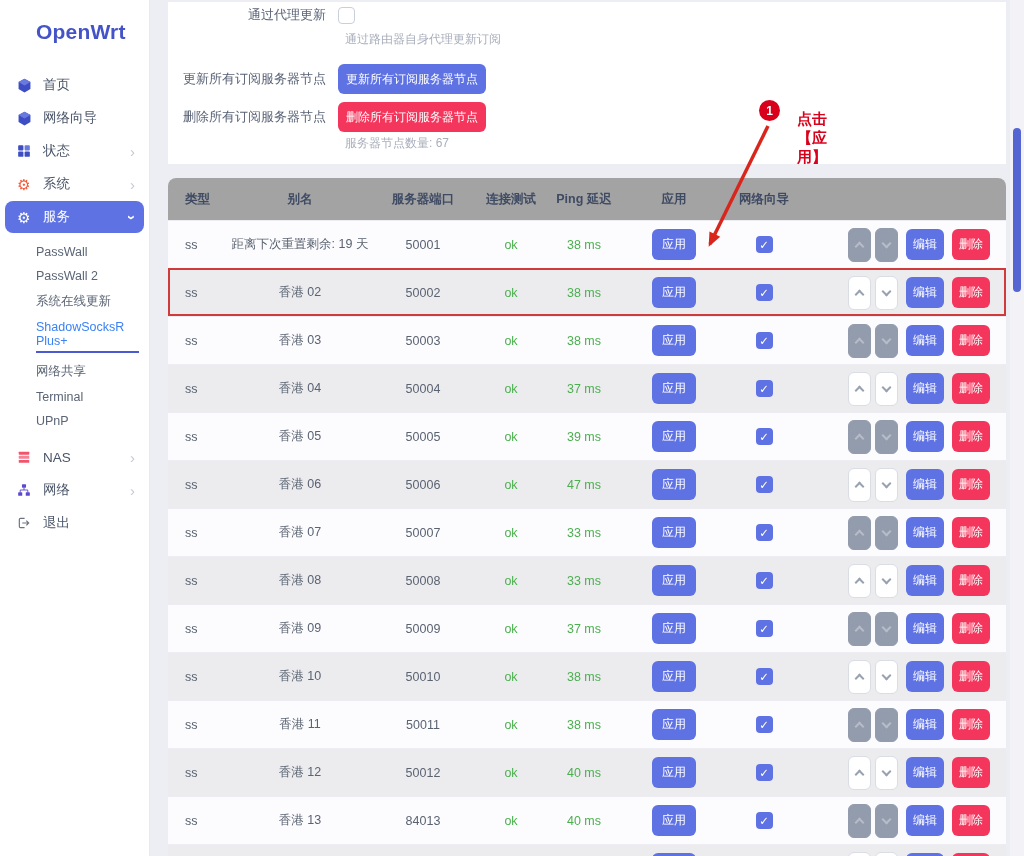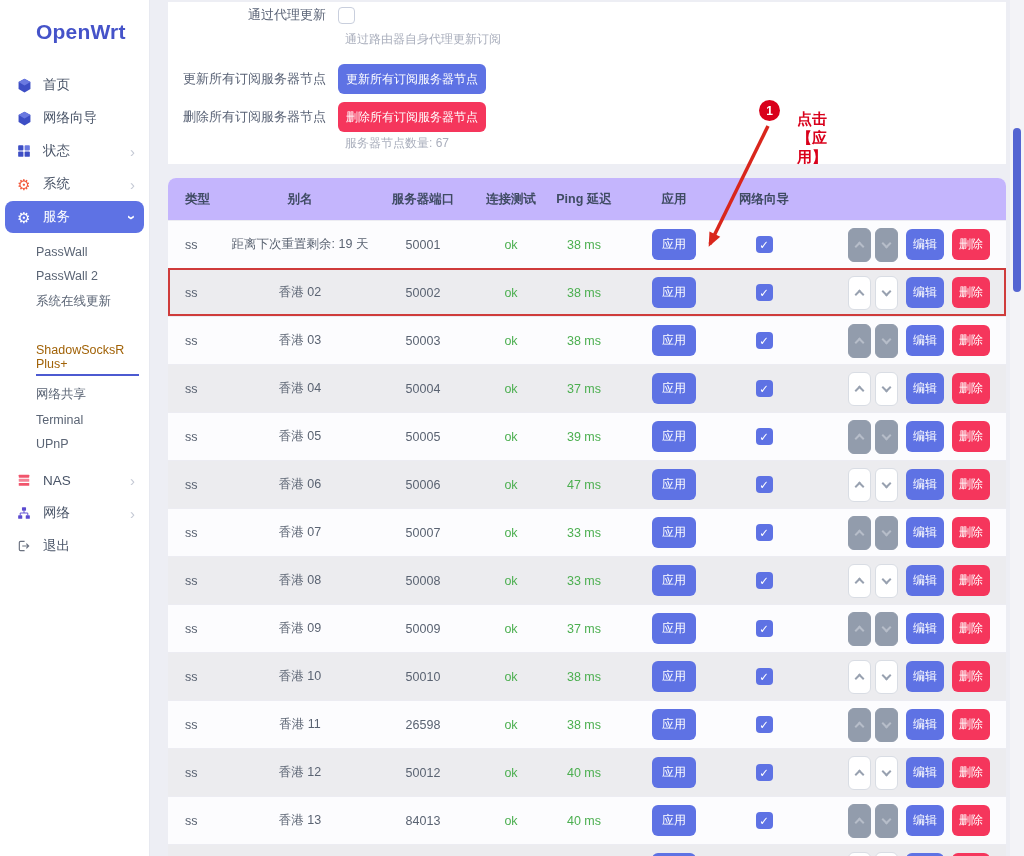--- a/index.html
+++ b/index.html
@@ -13,21 +13,21 @@
   .nav-item { display:flex; align-items:center; height:32px; margin:1px 5px; padding:0 9px;
     font-size:13.5px; color:#4a5568; border-radius:8px; cursor:pointer; }
   .nav-item .ico { width:20px; display:flex; align-items:center; justify-content:center; margin-right:9px; }
   .nav-item .lbl { flex:1; }
   .chev-r { color:#c4c9d4; font-size:15px; line-height:1; }
   .nav-item.active { background:#5e72e4; color:#fff; }
   .nav-item.active .chev-r { color:#fff; transform:rotate(90deg); font-weight:bold; }
   .gear-glyph { font-size:15px; line-height:1; }
   .submenu { padding:6px 0 4px 0; }
   .sub-item { padding:5px 10px 5px 36px; font-size:12.5px; color:#5b6575; cursor:pointer; }
-  .sub-item.active { color:#a16207;margin-top:23px; }
+  .sub-item.active { color:#3b82f6; }
   .sub-item.active .sub-lbl { display:inline-block; border-bottom:2px solid #4c5ad1; padding-bottom:3px; }
   .nav-bottom { margin-top:4px; }
 
   
   .main { position:absolute; left:150px; top:0; right:0; bottom:0; padding:16px 18px; }
   .card { background:#fff; }
   .top-card { padding-bottom:10px; }
   .form-row { display:flex; align-items:center; }
   .form-label { width:170px; text-align:right; padding-right:12px; font-size:13px; color:#596275; }
   .form-desc { margin-left:177px; font-size:12px; color:#a9aebc; padding:3px 0 2px; }
@@ -38,21 +38,21 @@
   .btn-red { background:#f5365c; }
   .big-btn { height:30px; padding:0 8px; }
   .mt14 { margin-top:14px; } .mt8 { margin-top:8px; }
   .checkbox { width:17px; height:17px; border-radius:4px; display:inline-flex;
     align-items:center; justify-content:center; cursor:pointer; }
   .checkbox.unchecked { background:#fff; border:1.5px solid #c9cfdd; }
   .checkbox.checked { background:#5e72e4; color:#fff; font-size:11.5px; font-weight:bold; }
 
   
   .table-card { margin-top:14px; border-radius:8px 8px 0 0; overflow:hidden; }
-  .thead { display:flex; align-items:center; height:42px; background:#c4b5fd;
+  .thead { display:flex; align-items:center; height:42px; background:#a3a3a3;
     font-size:12.5px; font-weight:bold; color:#3f4b63; }
   .trow { display:flex; align-items:center; height:48px; border-top:1px solid #ececf2;
     background:#fcfcfe; font-size:12.5px; color:#5a6372; position:relative; }
   .trow.alt { background:#ececef; }
   .trow.hl { outline:2px solid #cf3b3b; outline-offset:-2px; }
   .c-type { width:62px; padding-left:17px; }
   .c-alias { width:140px; text-align:center; }
   .c-port { width:106px; text-align:center; }
   .c-test { width:70px; text-align:center; color:#4caf50; }
   .c-ping { width:76px; text-align:center; color:#4caf50; }
@@ -459,21 +459,21 @@
       <span class="mv">
               <span class="chv dn"></span>
             </span>
       <button class="btn btn-indigo sm-btn">编辑</button>
       <button class="btn btn-red sm-btn">删除</button>
     </div>
   </div>
         <div class="trow">
     <div class="c-type">ss</div>
     <div class="c-alias">香港 11</div>
-    <div class="c-port">26598</div>
+    <div class="c-port">50011</div>
     <div class="c-test">ok</div>
     <div class="c-ping">38 ms</div>
     <div class="c-apply">
       <button class="btn btn-indigo apply-btn">应用</button>
     </div>
     <div class="c-auto">
       <span class="checkbox checked">
               <span>✓</span>
             </span>
     </div>

